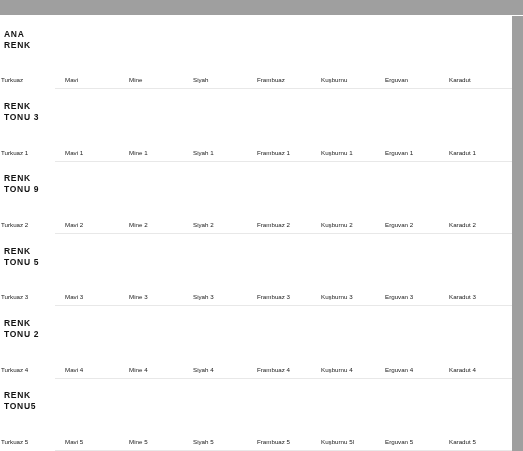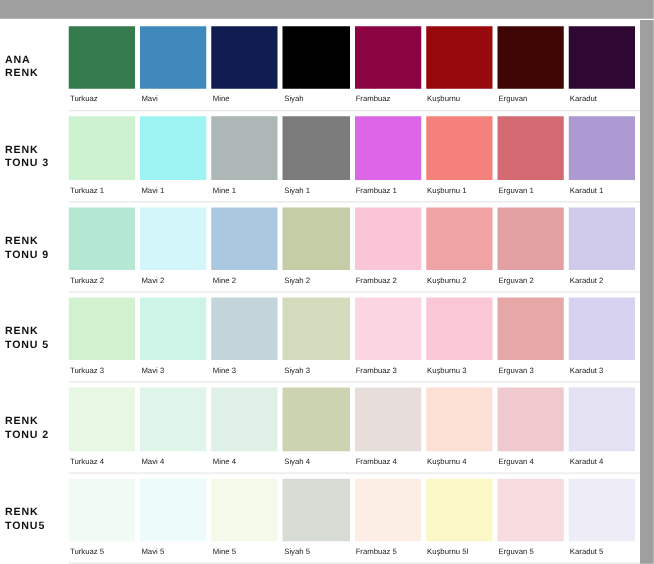--- a/index.html
+++ b/index.html
@@ -51,24 +51,25 @@
     position: absolute;
     left: 0;
     top: 17px;
     width: 512px;
     height: 434px;
     display: flex;
     flex-direction: column;
   }
   .row {
     display: flex;
-    flex-direction: row;
+    flex-direction: column;
     flex: 1 1 0;
     min-height: 0;
     position: relative;
+    justify-content: flex-end;
   }
   .row-label {
     width: 55px;
     flex: 0 0 55px;
     display: flex;
     flex-direction: column;
     justify-content: center;
     padding-left: 4px;
     box-sizing: border-box;
   }

